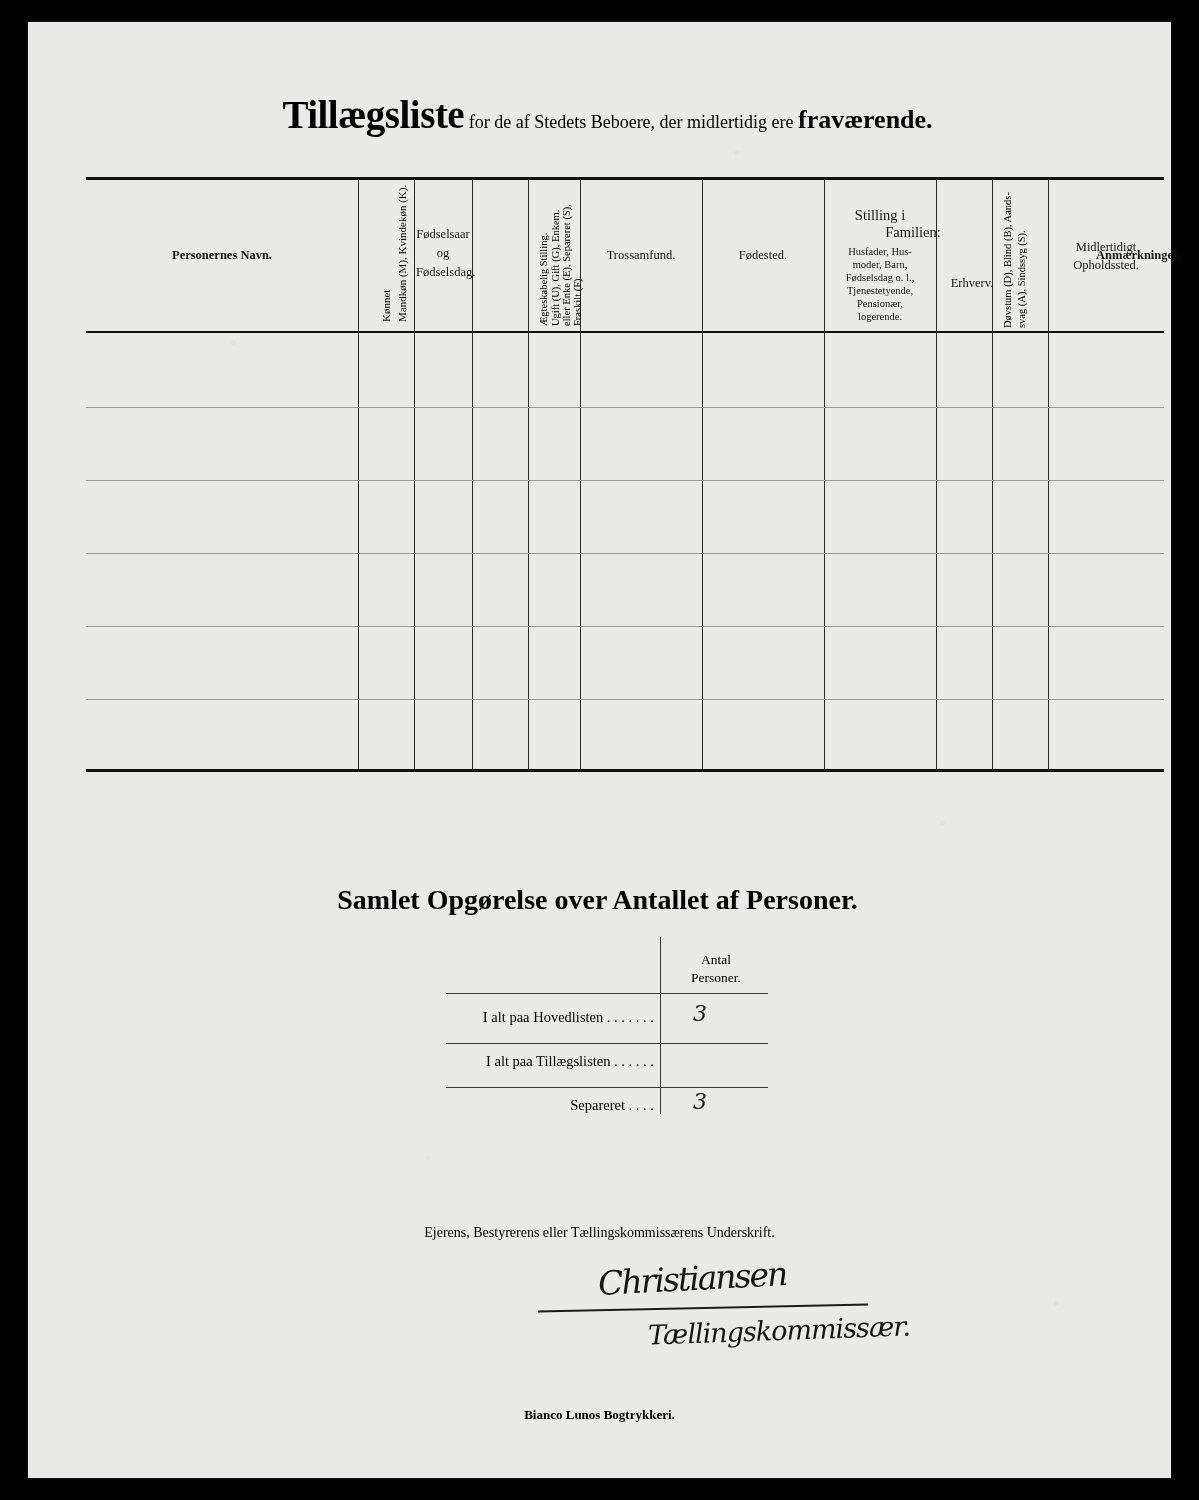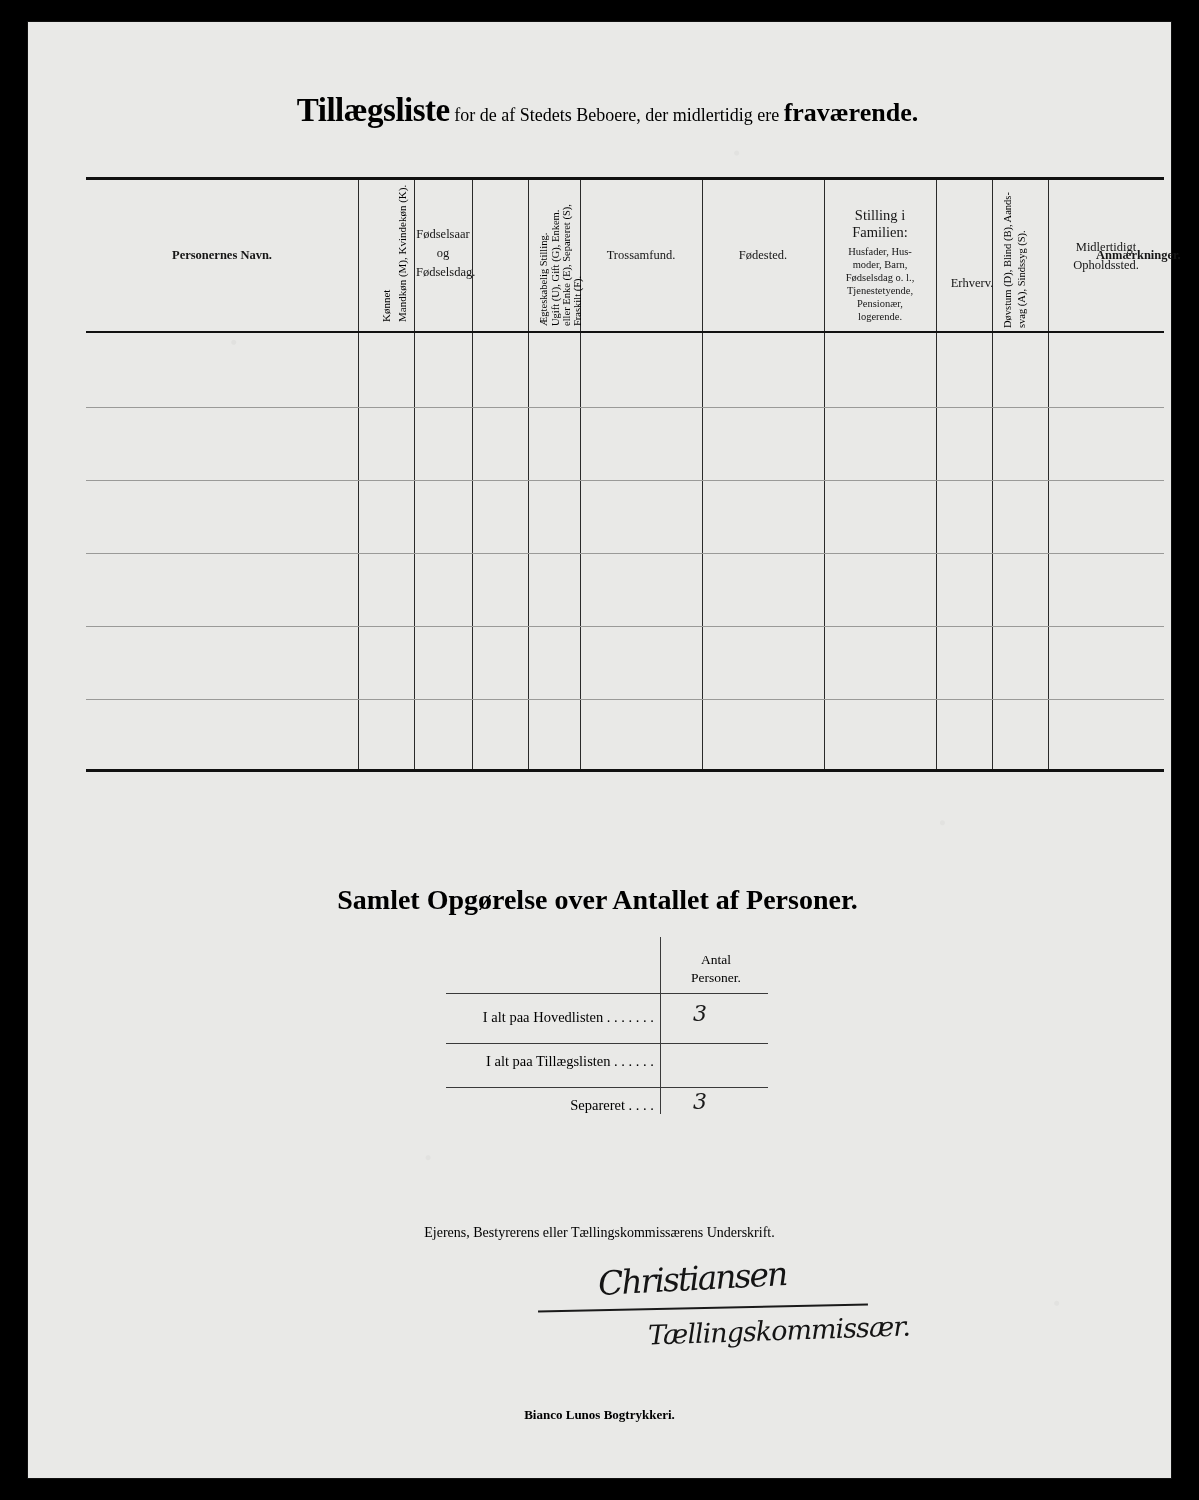--- a/index.html
+++ b/index.html
@@ -39,21 +39,21 @@
   
   .title-row {
     position: absolute;
     left: 0;
     right: 0;
     top: 70px;
     text-align: center;
     white-space: nowrap;
   }
   .title-big {
-    font-size: 33px;
+    font-size: 39px;
     font-weight: bold;
     letter-spacing: -0.5px;
     margin-left: 16px;
   }
   .title-mid {
     font-size: 18px;
     font-weight: normal;
   }
   .title-bold-tail {
     font-size: 26px;
@@ -264,21 +264,21 @@
       <div class="vert tiny" style="left:452px; top:146px;">Ægteskabelig Stilling.</div>
       <div class="vert tiny" style="left:464px; top:146px;">Ugift (U), Gift (G), Enkem.</div>
       <div class="vert tiny" style="left:475px; top:146px;">eller Enke (E), Separeret (S),</div>
       <div class="vert tiny" style="left:486px; top:146px;">Fraskilt (F).</div>
 
       <div class="cellhdr" style="left:496px; top:68px; width:118px;">Trossamfund.</div>
 
       <div class="cellhdr" style="left:618px; top:68px; width:118px;">Fødested.</div>
 
       <div class="cellhdr big" style="left:740px; top:27px; width:108px;">Stilling i</div>
-      <div class="cellhdr big" style="left:740px; top:44px; width:108px;">Familien:</div>
+      <div class="cellhdr big" style="left:740px; top:44px; width:108px;padding-left:33px;">Familien:</div>
       <div class="cellhdr tiny" style="left:742px; top:66px; width:104px;">Husfader, Hus-</div>
       <div class="cellhdr tiny" style="left:742px; top:79px; width:104px;">moder, Barn,</div>
       <div class="cellhdr tiny" style="left:742px; top:92px; width:104px;">Fødselsdag o. l.,</div>
       <div class="cellhdr tiny" style="left:742px; top:105px; width:104px;">Tjenestetyende,</div>
       <div class="cellhdr tiny" style="left:742px; top:118px; width:104px;">Pensionær,</div>
       <div class="cellhdr tiny" style="left:742px; top:131px; width:104px;">logerende.</div>
 
       <div class="cellhdr" style="left:860px; top:68px; width:52px;margin-top:28px;">Erhverv.</div>
 
       <div class="vert tiny" style="left:916px; top:148px;">Døvstum (D), Blind (B), Aands-</div>

